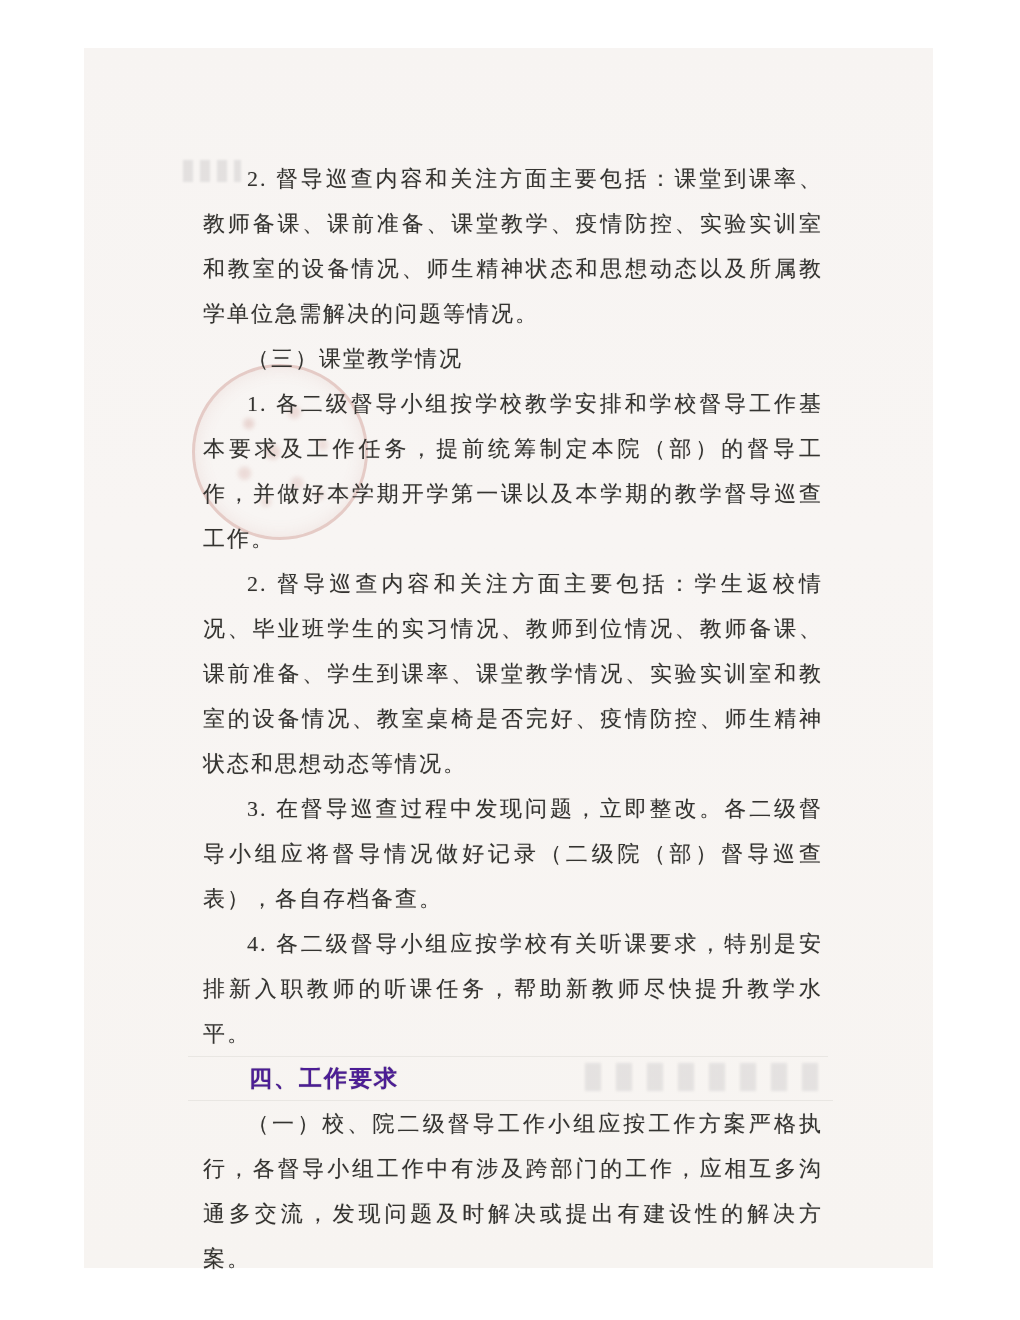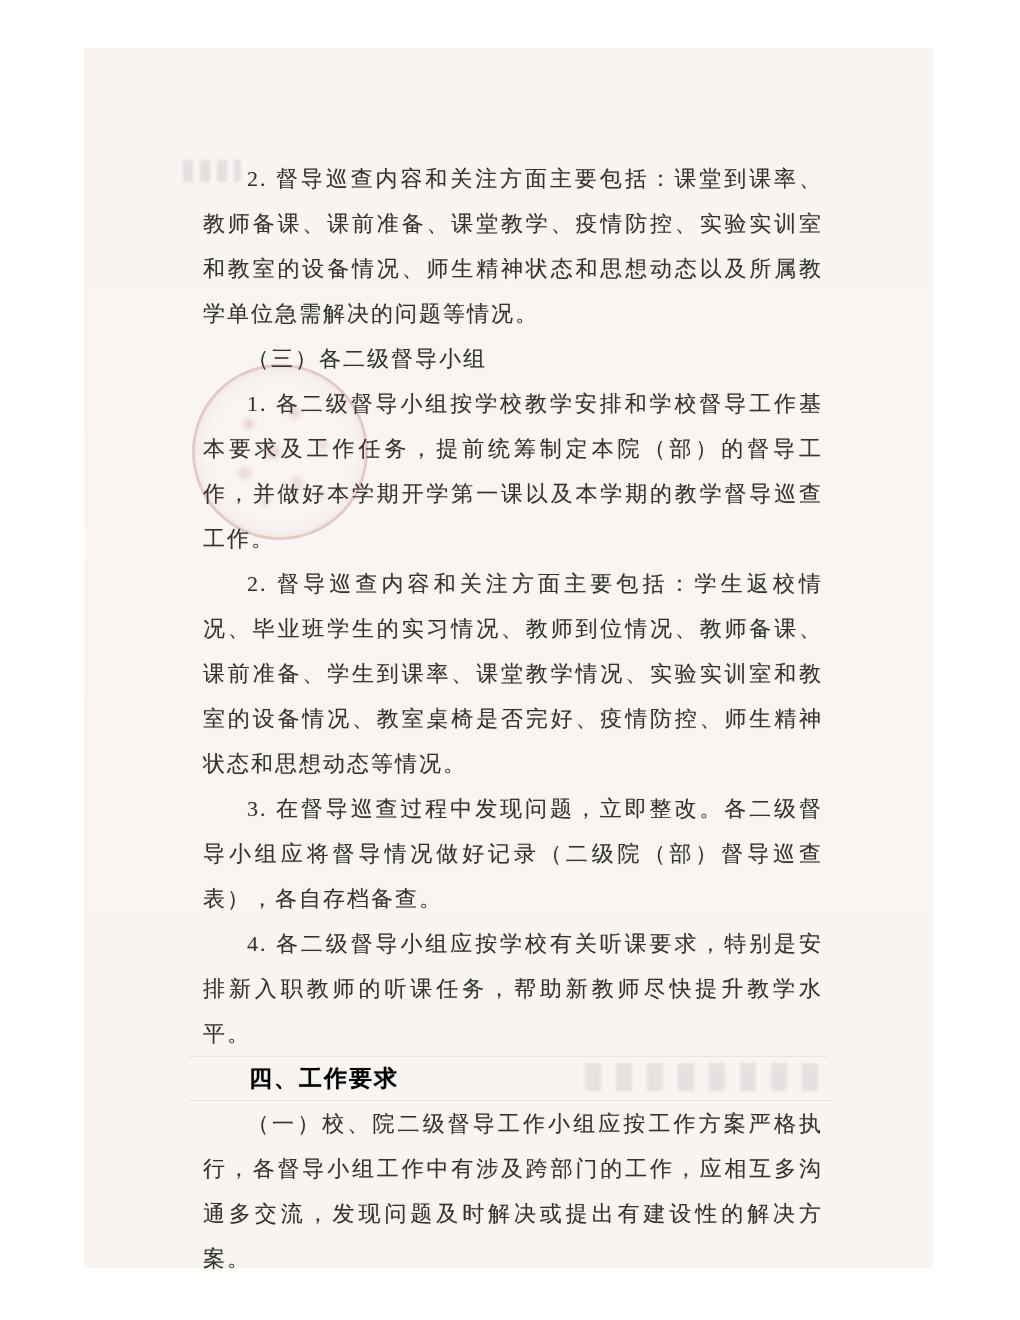--- a/index.html
+++ b/index.html
@@ -41,21 +41,21 @@
   }
   .doc p {
     margin: 0;
     padding: 0;
     text-indent: 2em;
   }
   .doc p.heading {
     font-family: "Liberation Sans", sans-serif;
     font-weight: 700;
     font-size: 23px;
-    color: #000000;
+    color: #4c1d95;
     text-shadow: 0 0 1px rgba(40, 40, 40, 0.45);
   }
   
   .stamp {
     position: absolute;
     left: 192px;
     top: 364px;
     width: 170px;
     height: 170px;
     border-radius: 50%;
@@ -131,21 +131,21 @@
     <div class="stamp-marks"></div>
   </div>
 
   <div class="ghost-mark-top"></div>
   <div class="ghost-rule-a"></div>
   <div class="ghost-rule-b"></div>
   <div class="ghost-text-strip"></div>
 
   <div class="doc">
     <p>2. 督导巡查内容和关注方面主要包括：课堂到课率、教师备课、课前准备、课堂教学、疫情防控、实验实训室和教室的设备情况、师生精神状态和思想动态以及所属教学单位急需解决的问题等情况。</p>
-    <p>（三）各二级督导小组</p>
+    <p>（三）课堂教学情况</p>
     <p>1. 各二级督导小组按学校教学安排和学校督导工作基本要求及工作任务，提前统筹制定本院（部）的督导工作，并做好本学期开学第一课以及本学期的教学督导巡查工作。</p>
     <p>2. 督导巡查内容和关注方面主要包括：学生返校情况、毕业班学生的实习情况、教师到位情况、教师备课、课前准备、学生到课率、课堂教学情况、实验实训室和教室的设备情况、教室桌椅是否完好、疫情防控、师生精神状态和思想动态等情况。</p>
     <p>3. 在督导巡查过程中发现问题，立即整改。各二级督导小组应将督导情况做好记录（二级院（部）督导巡查表），各自存档备查。</p>
     <p>4. 各二级督导小组应按学校有关听课要求，特别是安排新入职教师的听课任务，帮助新教师尽快提升教学水平。</p>
     <p class="heading">四、工作要求</p>
     <p>（一）校、院二级督导工作小组应按工作方案严格执行，各督导小组工作中有涉及跨部门的工作，应相互多沟通多交流，发现问题及时解决或提出有建设性的解决方案。</p>
 
   </div>
 
 </div>

